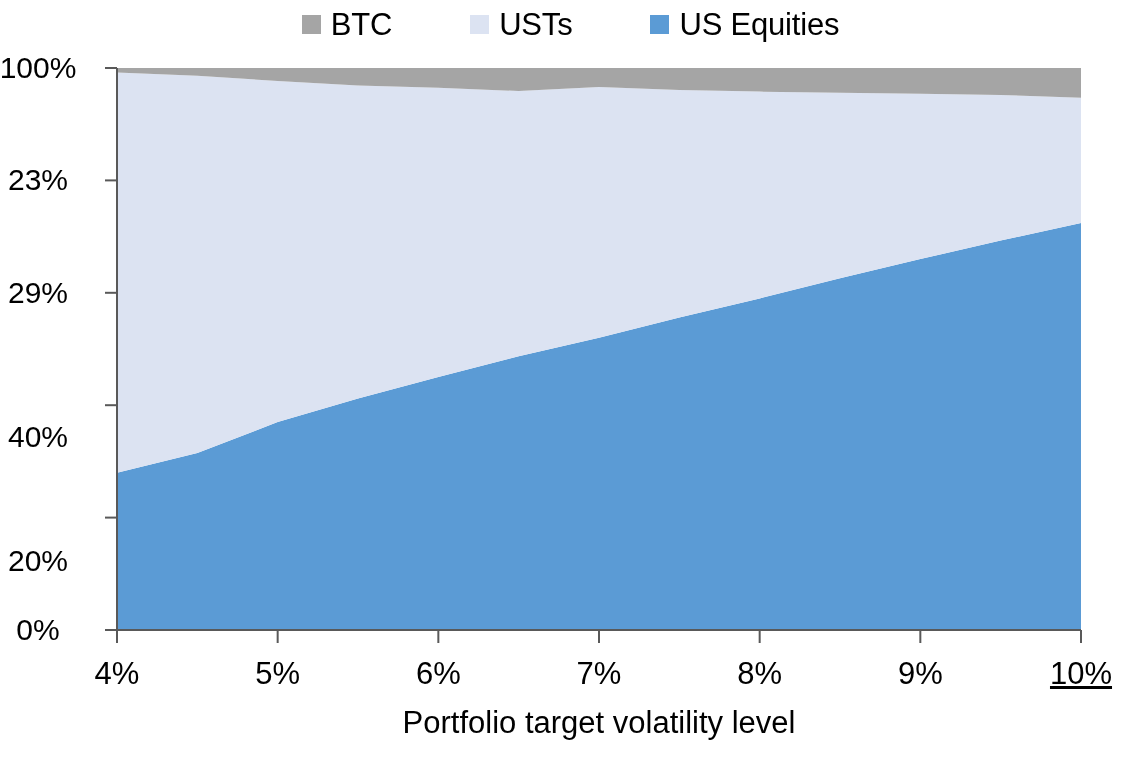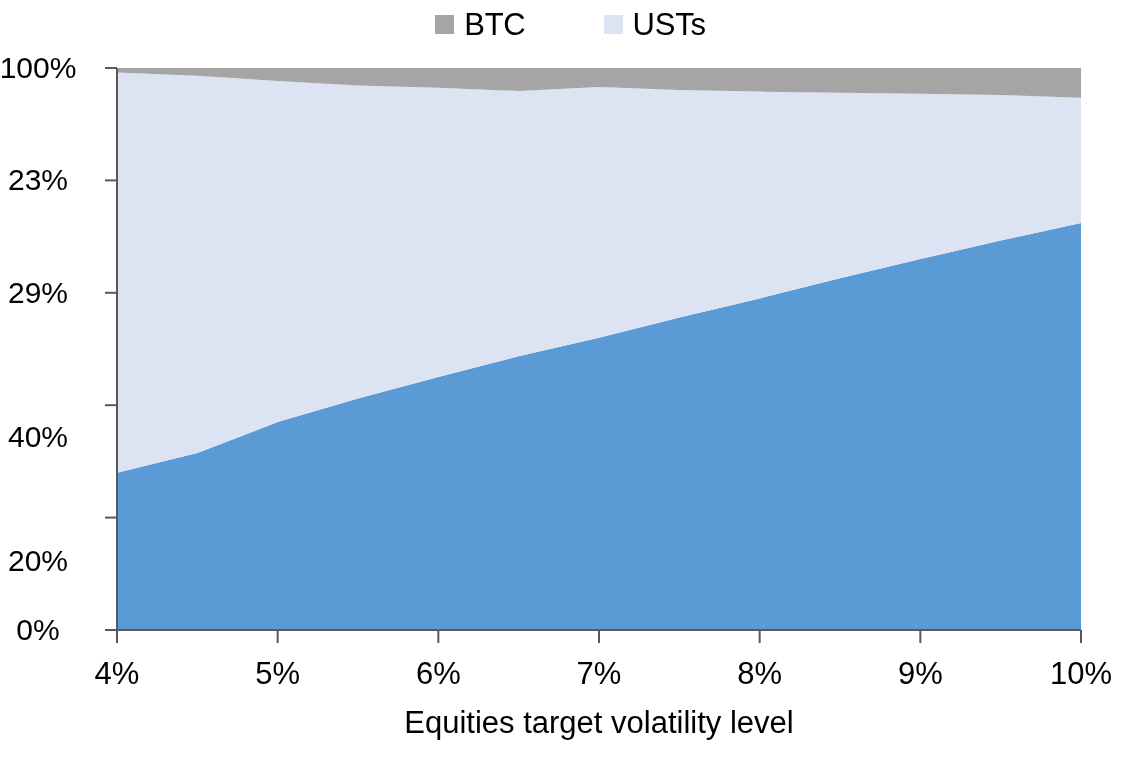--- a/index.html
+++ b/index.html
@@ -116,20 +116,24 @@
 
   <div class="legend">
     <div class="legend-item">
       <span class="legend-swatch" id="sw0" style="background: rgb(165, 165, 165);"></span>
       <span class="legend-label">BTC</span>
     </div>
     <div class="legend-item">
       <span class="legend-swatch" id="sw1" style="background: rgb(220, 227, 242);"></span>
       <span class="legend-label">USTs</span>
     </div>
+    <div class="legend-item">
+      <span class="legend-swatch" id="sw2" style="background: rgb(91, 155, 213);"></span>
+      <span class="legend-label">US Equities</span>
+    </div>
   </div>
 
   <div class="plot-wrap">
     <svg class="plot-svg" width="1141" height="763">
       <g id="areas">
           <path d="M117.00,472.64 L197.33,452.97 L277.67,422.06 L358.00,398.46 L438.33,377.10 L518.67,356.31 L599.00,337.76 L679.33,317.53 L759.67,298.42 L840.00,278.19 L920.33,259.08 L1000.67,240.53 L1081.00,223.11 L1081.00,630.00 L1000.67,630.00 L920.33,630.00 L840.00,630.00 L759.67,630.00 L679.33,630.00 L599.00,630.00 L518.67,630.00 L438.33,630.00 L358.00,630.00 L277.67,630.00 L197.33,630.00 L117.00,630.00 Z" fill="#5B9BD5"></path>
           <path d="M117.00,72.50 L197.33,75.87 L277.67,80.93 L358.00,85.42 L438.33,87.67 L518.67,91.04 L599.00,87.11 L679.33,89.92 L759.67,91.60 L840.00,92.73 L920.33,93.85 L1000.67,94.98 L1081.00,97.79 L1081.00,223.11 L1000.67,240.53 L920.33,259.08 L840.00,278.19 L759.67,298.42 L679.33,317.53 L599.00,337.76 L518.67,356.31 L438.33,377.10 L358.00,398.46 L277.67,422.06 L197.33,452.97 L117.00,472.64 Z" fill="#DCE3F2"></path>
           <path d="M117.00,68.00 L197.33,68.00 L277.67,68.00 L358.00,68.00 L438.33,68.00 L518.67,68.00 L599.00,68.00 L679.33,68.00 L759.67,68.00 L840.00,68.00 L920.33,68.00 L1000.67,68.00 L1081.00,68.00 L1081.00,97.79 L1000.67,94.98 L920.33,93.85 L840.00,92.73 L759.67,91.60 L679.33,89.92 L599.00,87.11 L518.67,91.04 L438.33,87.67 L358.00,85.42 L277.67,80.93 L197.33,75.87 L117.00,72.50 Z" fill="#A5A5A5"></path>
         </g>
       <g id="axis-lines">
@@ -161,18 +165,18 @@
       <div class="y-tick-label" style="top: 52px;">100%</div>
     </div>
 
   <div class="x-labels">
       <div class="x-tick-label" style="left: 117px; top: 658px;">4%</div>
       <div class="x-tick-label" style="left: 277.667px; top: 658px;">5%</div>
       <div class="x-tick-label" style="left: 438.333px; top: 658px;">6%</div>
       <div class="x-tick-label" style="left: 599px; top: 658px;">7%</div>
       <div class="x-tick-label" style="left: 759.667px; top: 658px;">8%</div>
       <div class="x-tick-label" style="left: 920.333px; top: 658px;">9%</div>
-      <div class="x-tick-label" style="left: 1081px; top: 658px;">10%</div>
+      <div class="x-tick-label" style="left: 1081px; top: 658px; text-decoration: underline;">10%</div>
     </div>
 
-  <div class="x-axis-title">Equities target volatility level</div>
+  <div class="x-axis-title">Portfolio target volatility level</div>
 
 </div>
 
 </body></html>

